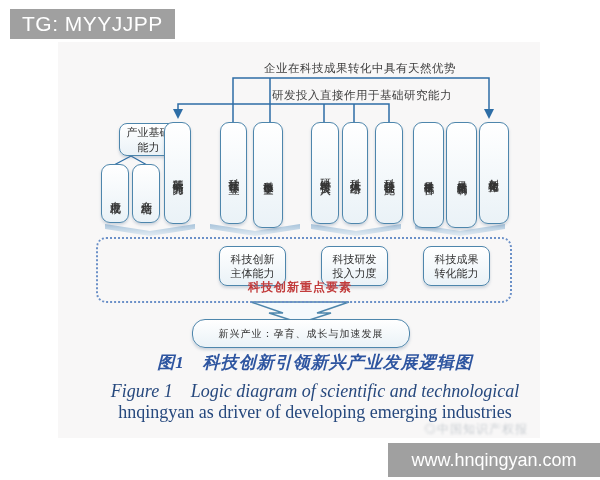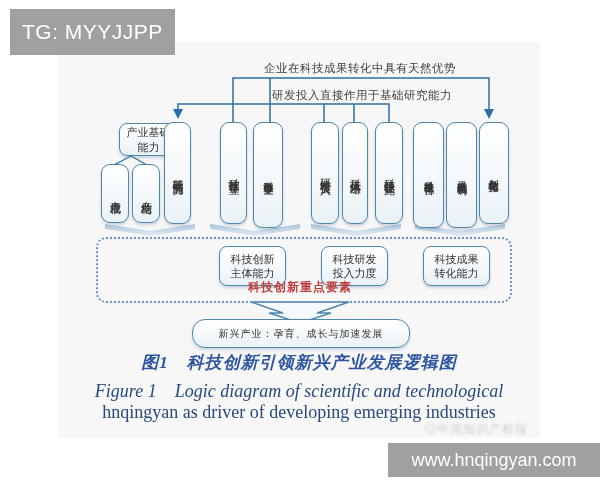--- a/index.html
+++ b/index.html
@@ -44,30 +44,30 @@
   .m2{left:219px;width:53px;padding:0 6px;}
   .m3{left:321px;width:53px;padding:0 6px;}
   .m4{left:423px;width:53px;padding:0 6px;}
   .redlabel{position:absolute;left:245px;top:279px;width:110px;text-align:center;
             font-size:12px;font-weight:bold;color:#c23b3b;letter-spacing:1px;}
 
   
   .outcome{left:192px;top:319px;width:216px;height:27px;border-radius:13px;font-size:10px;letter-spacing:1px;}
 
   
-  .cap{position:absolute;left:58px;width:482px;text-align:center;}
+  .cap{position:absolute;left:74px;width:482px;text-align:center;}
   .cap-zh{top:351px;font-size:17px;font-weight:bold;font-style:italic;color:#2e55a0;
           font-family:"Liberation Serif",serif;letter-spacing:1px;}
   .cap-en{font-family:"Liberation Serif",serif;font-size:18px;color:#27497e;}
   .cap-en1{top:379px;font-style:italic;}
   .cap-en2{top:402px;}
 
   
   .badge{position:absolute;background:#a0a0a0;color:#ffffff;display:flex;align-items:center;}
-  .badge-tg{left:10px;top:9px;height:30px;padding:8px 12px;font-size:21px;letter-spacing:.5px;}
+  .badge-tg{left:10px;top:9px;height:30px;padding:0 12px;font-size:21px;letter-spacing:.5px;}
   .badge-site{left:388px;top:443px;width:212px;height:34px;justify-content:center;font-size:18px;}
   .credit{position:absolute;left:424px;top:421px;font-size:12px;color:#9aa4ad;opacity:.5;
           filter:blur(1px);letter-spacing:1px;}
 </style>
 </head>
 <body>
 
 <div class="stage">
   <div class="panel"></div>
 

